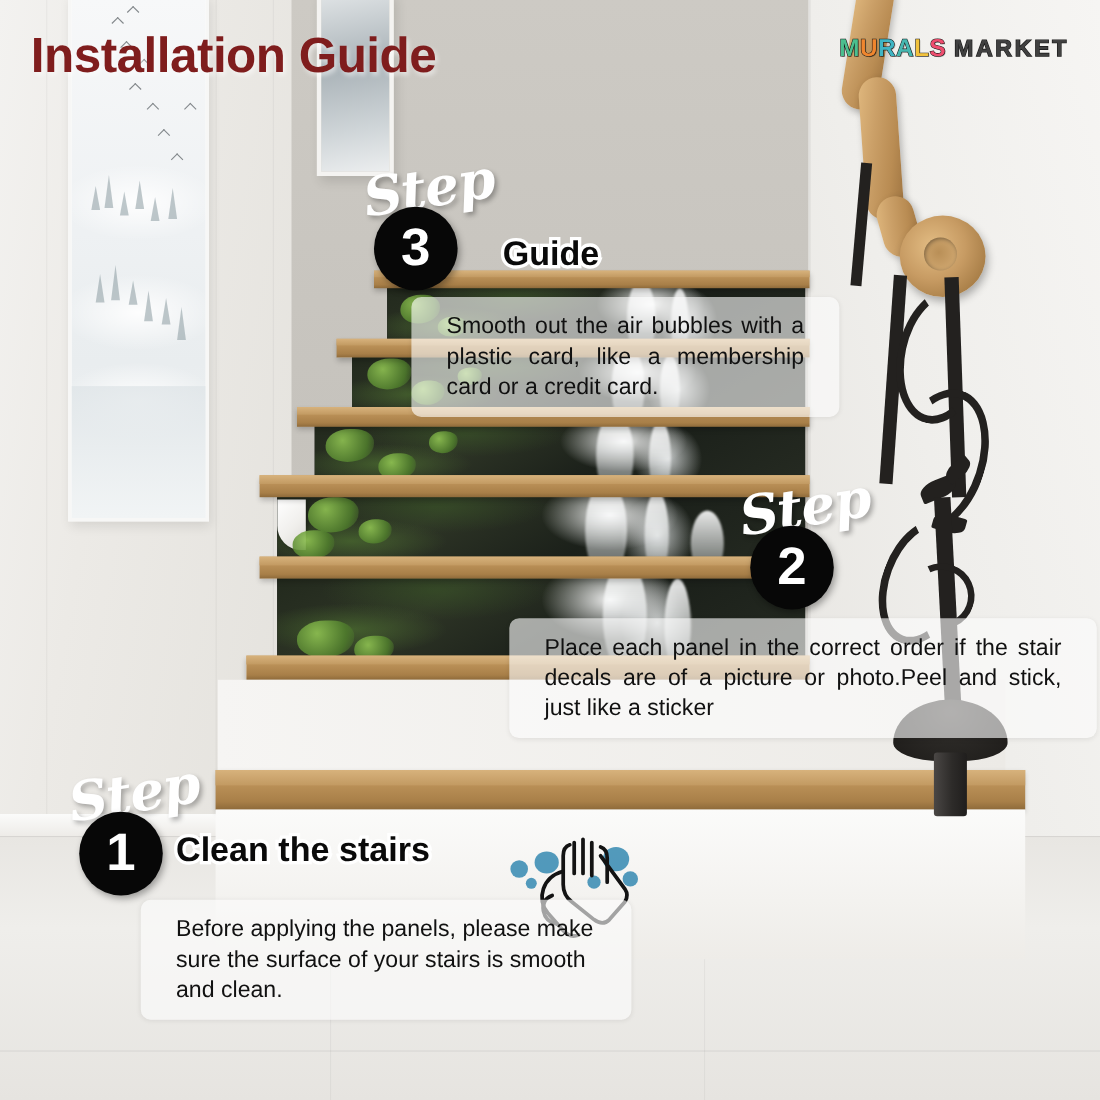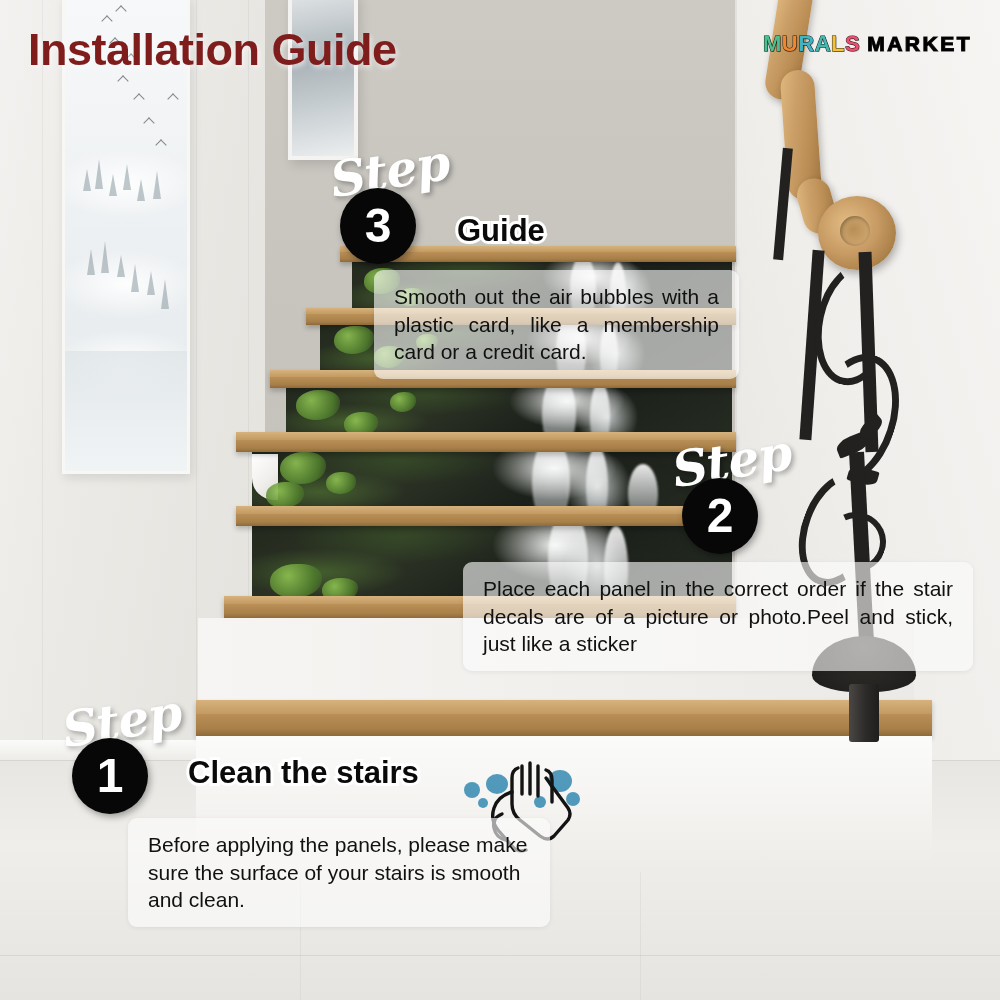--- a/index.html
+++ b/index.html
@@ -85,37 +85,37 @@
   .newel-post{position:absolute;width:30px;height:58px;
     background:linear-gradient(90deg,#4a4745,#2d2b29 55%,#201e1d);border-radius:3px;}
 
   
   .title{position:absolute;left:28px;top:24px;font-size:45px;font-weight:bold;
     color:#7f1d1d;letter-spacing:-.5px;text-shadow:2px 3px 5px rgba(255,255,255,.55);}
   .logo{position:absolute;right:28px;top:31px;display:flex;align-items:baseline;gap:7px;}
   .logo-murals{display:flex;font-size:22px;font-weight:bold;letter-spacing:.5px;}
   .logo-murals span{-webkit-text-stroke:1px #171717;paint-order:stroke fill;
     text-shadow:1px 1px 0 rgba(0,0,0,.25);}
-  .logo-market{font-size:21px;font-weight:bold;color:#000000;letter-spacing:2.5px;
+  .logo-market{font-size:21px;font-weight:bold;color:#404040;letter-spacing:2.5px;
     -webkit-text-stroke:1.2px #171717;paint-order:stroke fill;}
 
   
   .step{position:absolute;width:130px;height:122px;}
   .step-word{position:absolute;left:0;top:0;font-size:49px;color:#fff;
     font-family:"DejaVu Serif",serif;font-style:italic;font-weight:bold;
     transform:rotate(-9deg);text-shadow:2px 3px 5px rgba(0,0,0,.30);letter-spacing:-1px;}
   .step-circle{position:absolute;left:10px;top:46px;width:76px;height:76px;border-radius:50%;
     background:#070707;display:flex;align-items:center;justify-content:center;
     box-shadow:2px 3px 7px rgba(0,0,0,.35);}
   .step-num{color:#fff;font-size:48px;font-weight:bold;line-height:1;}
 
   
   .head{position:absolute;font-size:31px;font-weight:bold;color:#0a0a0a;white-space:nowrap;
     -webkit-text-stroke:6px #fff;paint-order:stroke fill;}
-  .box{position:absolute;border-radius:9px;padding:13px 20px;
+  .box{position:absolute;border-radius:9px;padding:13px 32px;
     background:rgba(252,252,252,.62);box-shadow:0 1px 5px rgba(0,0,0,.07);}
   .box p{margin:0;font-size:21px;line-height:1.32;color:#111;text-align:justify;}
   .box.nojust p{text-align:left;}
 
   
   .wash{position:absolute;left:462px;top:752px;width:128px;height:108px;}
   .bubble{position:absolute;border-radius:50%;background:#3f8fb5;opacity:.9;}
 </style>
 </head>
 <body>
@@ -291,21 +291,21 @@
   <div class="box" style="left:463px;top:562px;width:470px">
     <p>Place each panel in the correct order if the stair decals are of a picture or photo.Peel and stick, just like a sticker</p>
   </div>
 
   <div class="step" style="left:62px;top:692px">
     <div class="step-word">Step</div>
     <div class="step-circle">
       <span class="step-num">1</span>
     </div>
   </div>
-  <div class="head" style="left:188px;top:755px">Clean the stairs</div>
+  <div class="head" style="left:160px;top:755px">Clean the stairs</div>
 
   <div class="wash">
     <div class="bubble" style="left:2px;top:30px;width:16px;height:16px"></div>
     <div class="bubble" style="left:16px;top:46px;width:10px;height:10px"></div>
     <div class="bubble" style="left:24px;top:22px;width:22px;height:20px"></div>
     <div class="bubble" style="left:86px;top:18px;width:24px;height:22px"></div>
     <div class="bubble" style="left:104px;top:40px;width:14px;height:14px"></div>
     <div class="bubble" style="left:72px;top:44px;width:12px;height:12px"></div>
     <svg width="128" height="108" viewBox="0 0 128 108" style="position:absolute;left:0;top:0">
       <g fill="none" stroke="#131313" stroke-width="3.4" stroke-linejoin="round" stroke-linecap="round">

